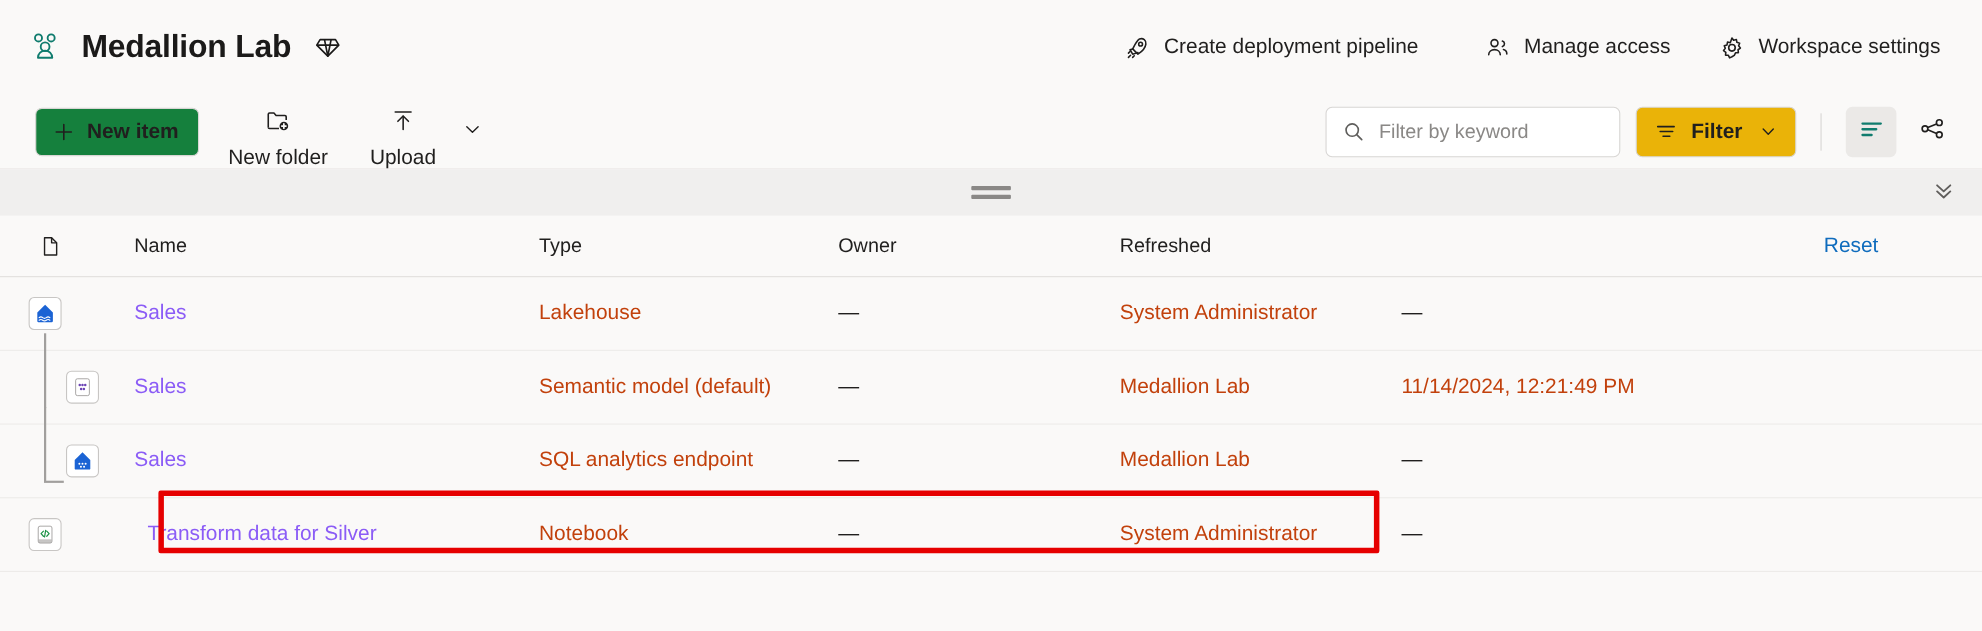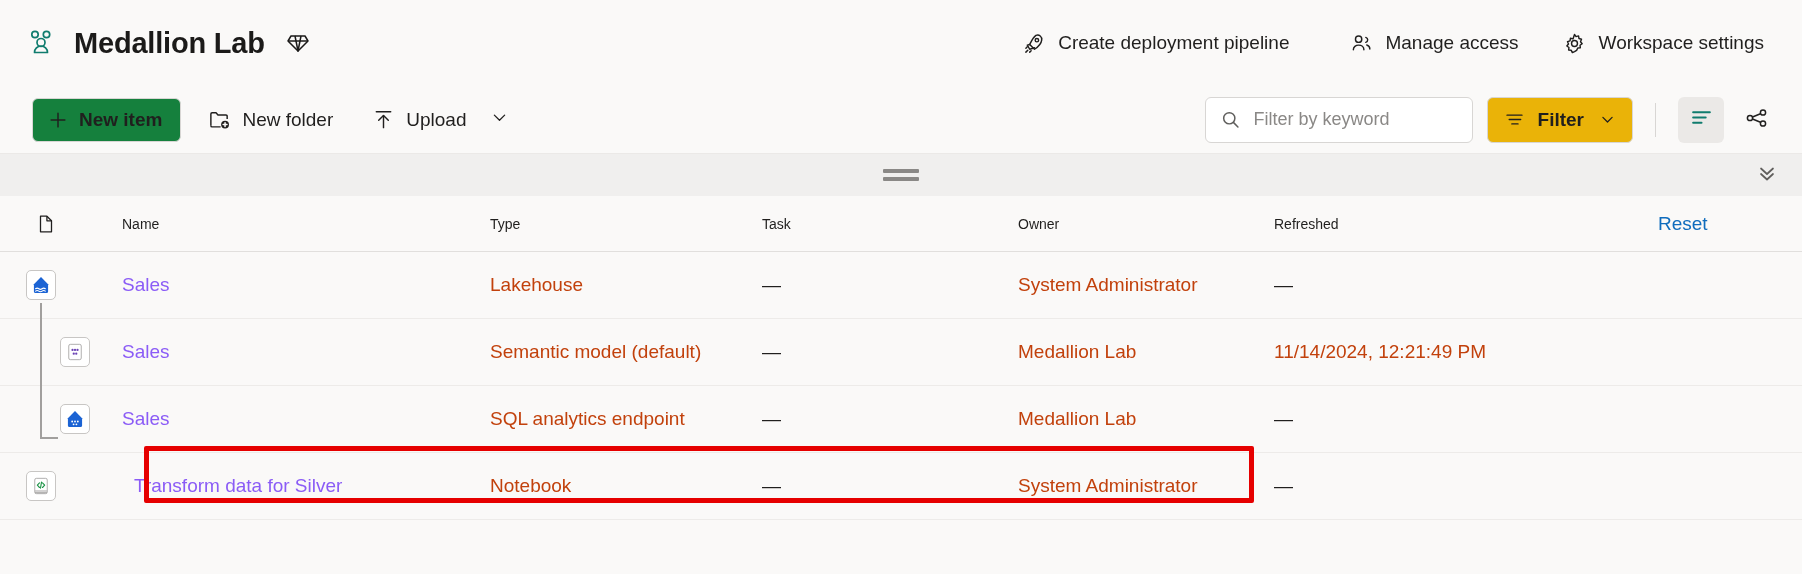--- a/index.html
+++ b/index.html
@@ -120,20 +120,21 @@
   .tb-btn {
     display: flex;
     align-items: center;
     gap: 11px;
     height: 44px;
     padding: 0 12px;
     border-radius: 4px;
     cursor: pointer;
     white-space: nowrap;
     margin-left: 14px;
+    flex-direction: column;
   }
   .tb-btn .ico {
     width: 24px; height: 24px;
     display: flex; align-items: center; justify-content: center;
     color: #201f1e;
     flex: 0 0 auto;
   }
   .tb-btn .lbl {
     font-size: 19px;
     color: #201f1e;
@@ -291,21 +292,21 @@
 
   .c-icon  { width: 96px; flex: 0 0 96px; display:flex; align-items:center; }
   .c-name  { width: 368px; flex: 0 0 368px; display:flex; align-items:center; }
   .c-type  { width: 272px; flex: 0 0 272px; }
   .c-task  { width: 256px; flex: 0 0 256px; }
   .c-owner { width: 256px; flex: 0 0 256px; }
   .c-refr  { flex: 1 1 auto; }
   .c-reset { width: 120px; flex: 0 0 120px; text-align: left; }
 
   .th-text {
-    font-size: 14px;
+    font-size: 18px;
     color: #201f1e;
     font-weight: normal;
   }
   .th-doc-icon {
     width: 24px; height: 24px;
     display: flex; align-items: center; justify-content: center;
     color: #201f1e;
     margin-left: 8px;
   }
   .reset-link {
@@ -559,23 +560,20 @@
             <path d="M13 3.5v5h5"></path>
           </svg>
         </span>
       </div>
       <div class="c-name">
         <span class="th-text">Name</span>
       </div>
       <div class="c-type">
         <span class="th-text">Type</span>
       </div>
-      <div class="c-task">
-        <span class="th-text">Task</span>
-      </div>
       <div class="c-owner">
         <span class="th-text">Owner</span>
       </div>
       <div class="c-refr">
         <span class="th-text">Refreshed</span>
       </div>
       <div class="c-reset">
         <span class="reset-link">Reset</span>
       </div>
     </div>

